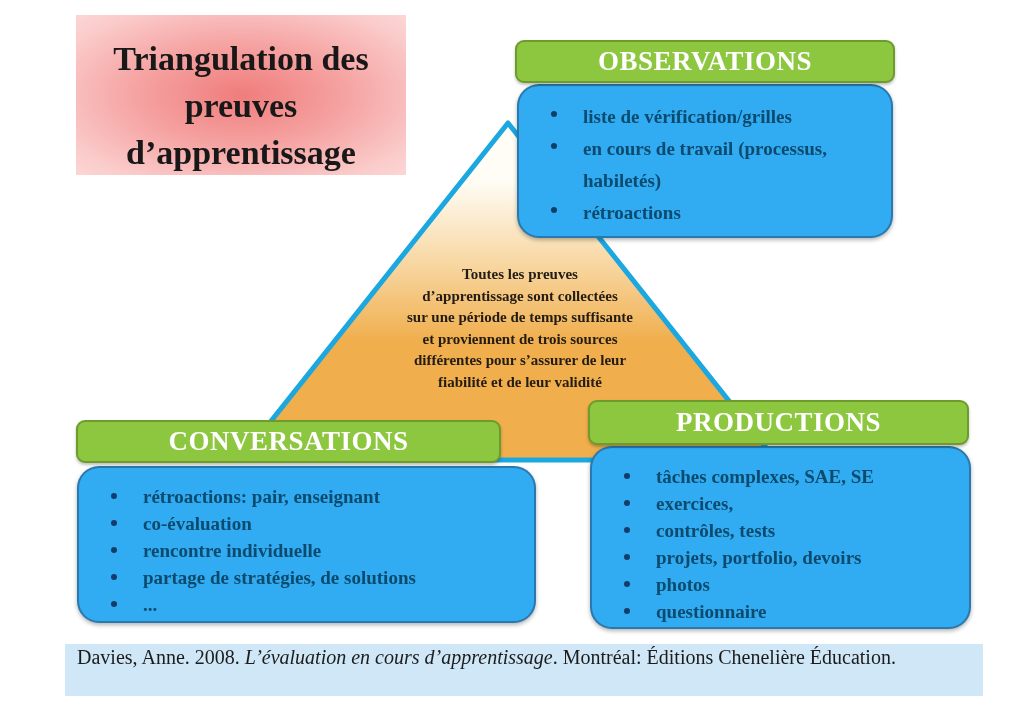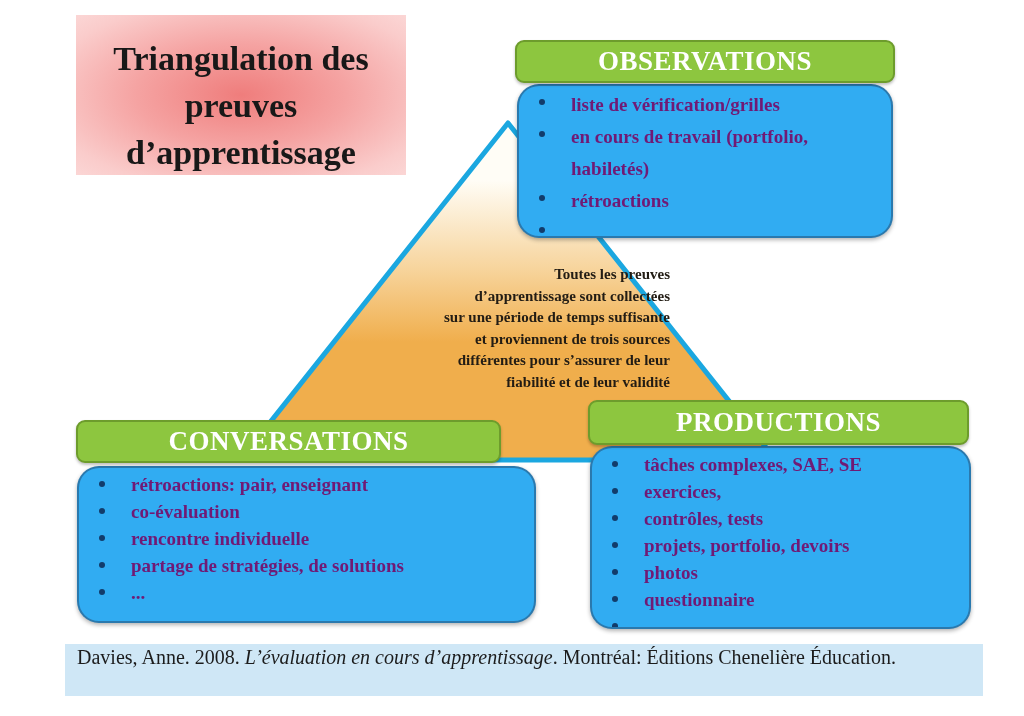--- a/index.html
+++ b/index.html
@@ -14,38 +14,38 @@
     display:flex;align-items:center;justify-content:center;text-align:center;
   }
   #title-box .t{
     font-size:34px;font-weight:bold;color:#181818;line-height:47px;padding:0 4px;margin-top:20px;
   }
   
   #triangle-svg{position:absolute;left:0;top:0;width:1024px;height:716px;z-index:1;}
   
   #triangle-text{
     position:absolute;left:370px;top:264px;width:300px;z-index:2;
-    text-align:right;color:#221c14;font-weight:bold;font-size:15px;line-height:21.5px;
+    text-align:center;color:#221c14;font-weight:bold;font-size:15px;line-height:21.5px;
   }
   #triangle-text .ln{display:block;white-space:nowrap;}
   
   .hdr{
     position:absolute;z-index:4;background:#8dc63f;border:2px solid #6d9c2c;border-radius:9px;
     box-sizing:border-box;display:flex;align-items:center;justify-content:center;
     color:#ffffff;font-weight:bold;font-size:27px;letter-spacing:0.5px;
     box-shadow:0 2px 3px rgba(0,0,0,0.25);
   }
   .bluebox{
     position:absolute;z-index:3;background:#31acf2;border:2px solid rgba(35,70,105,0.5);
     border-radius:22px;box-sizing:border-box;overflow:hidden;
     box-shadow:0 2px 4px rgba(0,0,0,0.3);
   }
   .bluebox ul{
-    list-style:none;margin:0;padding:3px 30px 0 52px;
-    color:#701a75;font-weight:bold;font-size:19px;
+    list-style:none;margin:12px;padding:3px 30px 0 52px;
+    color:#0c4a6e;font-weight:bold;font-size:19px;
   }
   .bluebox li{position:relative;}
   .bluebox li::before{
     content:"";position:absolute;left:-32px;top:0.52em;width:6px;height:6px;border-radius:50%;
     background:#123c6b;
   }
   #observations-box ul li{line-height:32px;}
   #conversations-box ul li, #productions-box ul li{line-height:27px;}
   #observations-hdr{left:515px;top:40px;width:380px;height:43px;}
   #observations-box{left:517px;top:84px;width:376px;height:154px;}
@@ -89,21 +89,21 @@
     <span class="ln">différentes pour s’assurer de leur</span>
     <span class="ln">fiabilité et de leur validité</span>
   </div>
 
   <div id="observations-hdr" class="hdr">
     <span>OBSERVATIONS</span>
   </div>
   <div id="observations-box" class="bluebox">
     <ul>
         <li>liste de vérification/grilles</li>
-        <li>en cours de travail (portfolio, habiletés)</li>
+        <li>en cours de travail (processus, habiletés)</li>
         <li>rétroactions</li>
         <li>...</li>
       </ul>
   </div>
 
   <div id="conversations-hdr" class="hdr">
     <span>CONVERSATIONS</span>
   </div>
   <div id="conversations-box" class="bluebox">
     <ul>

